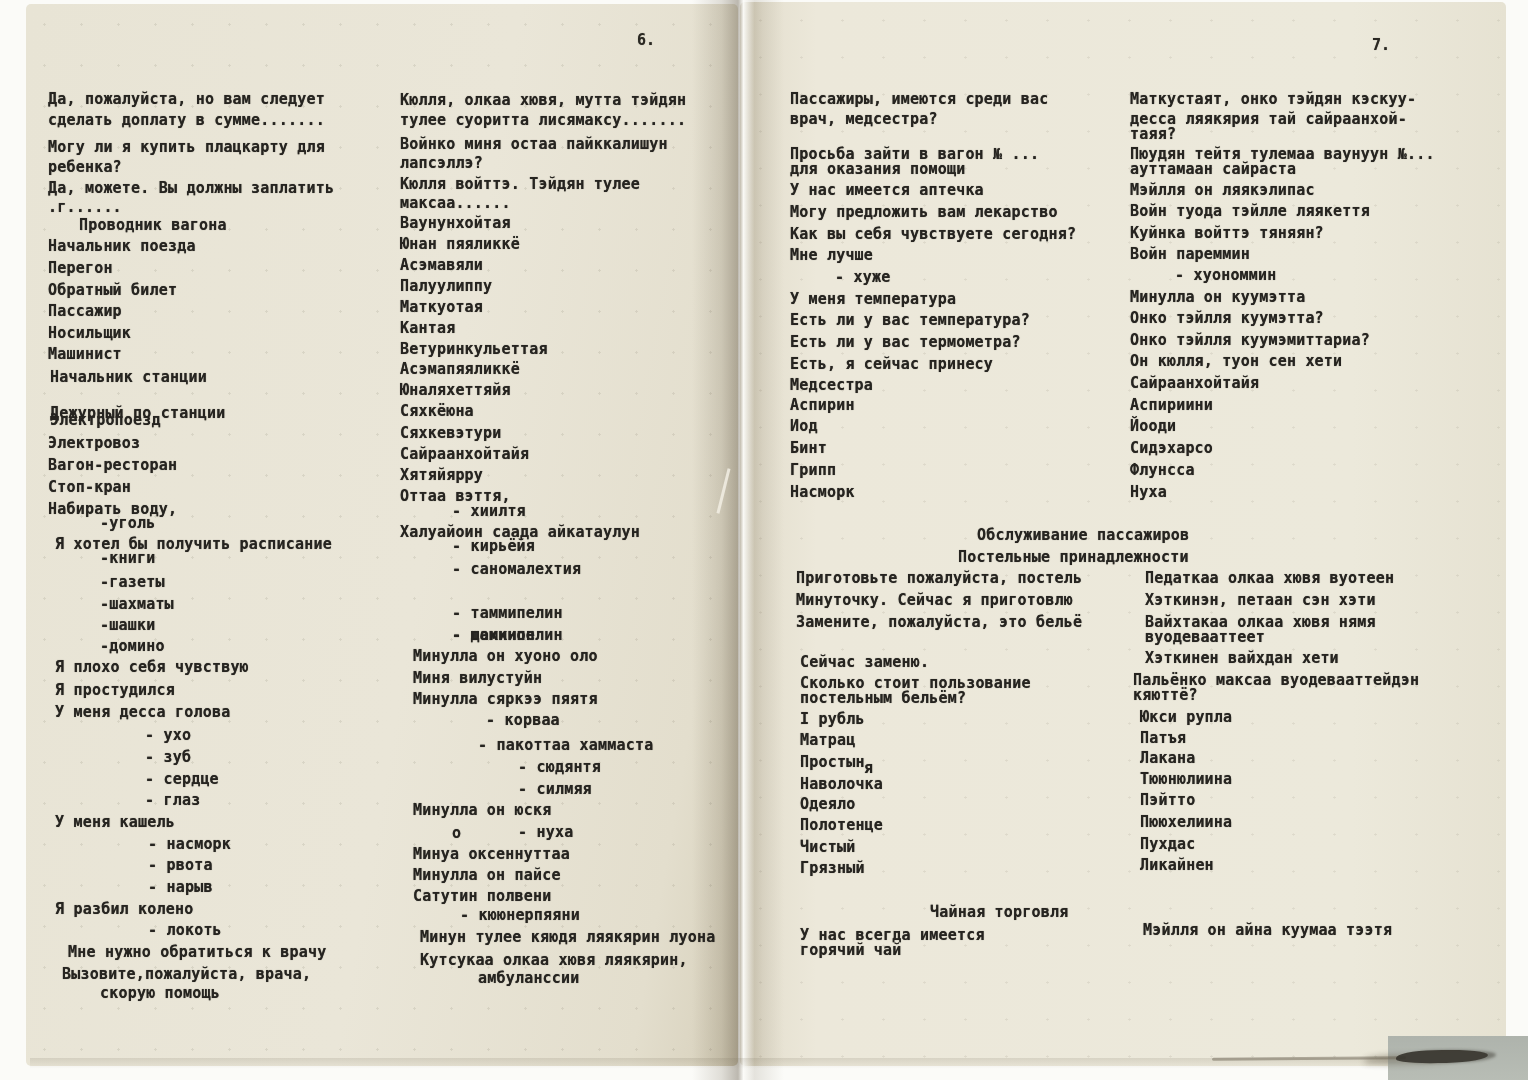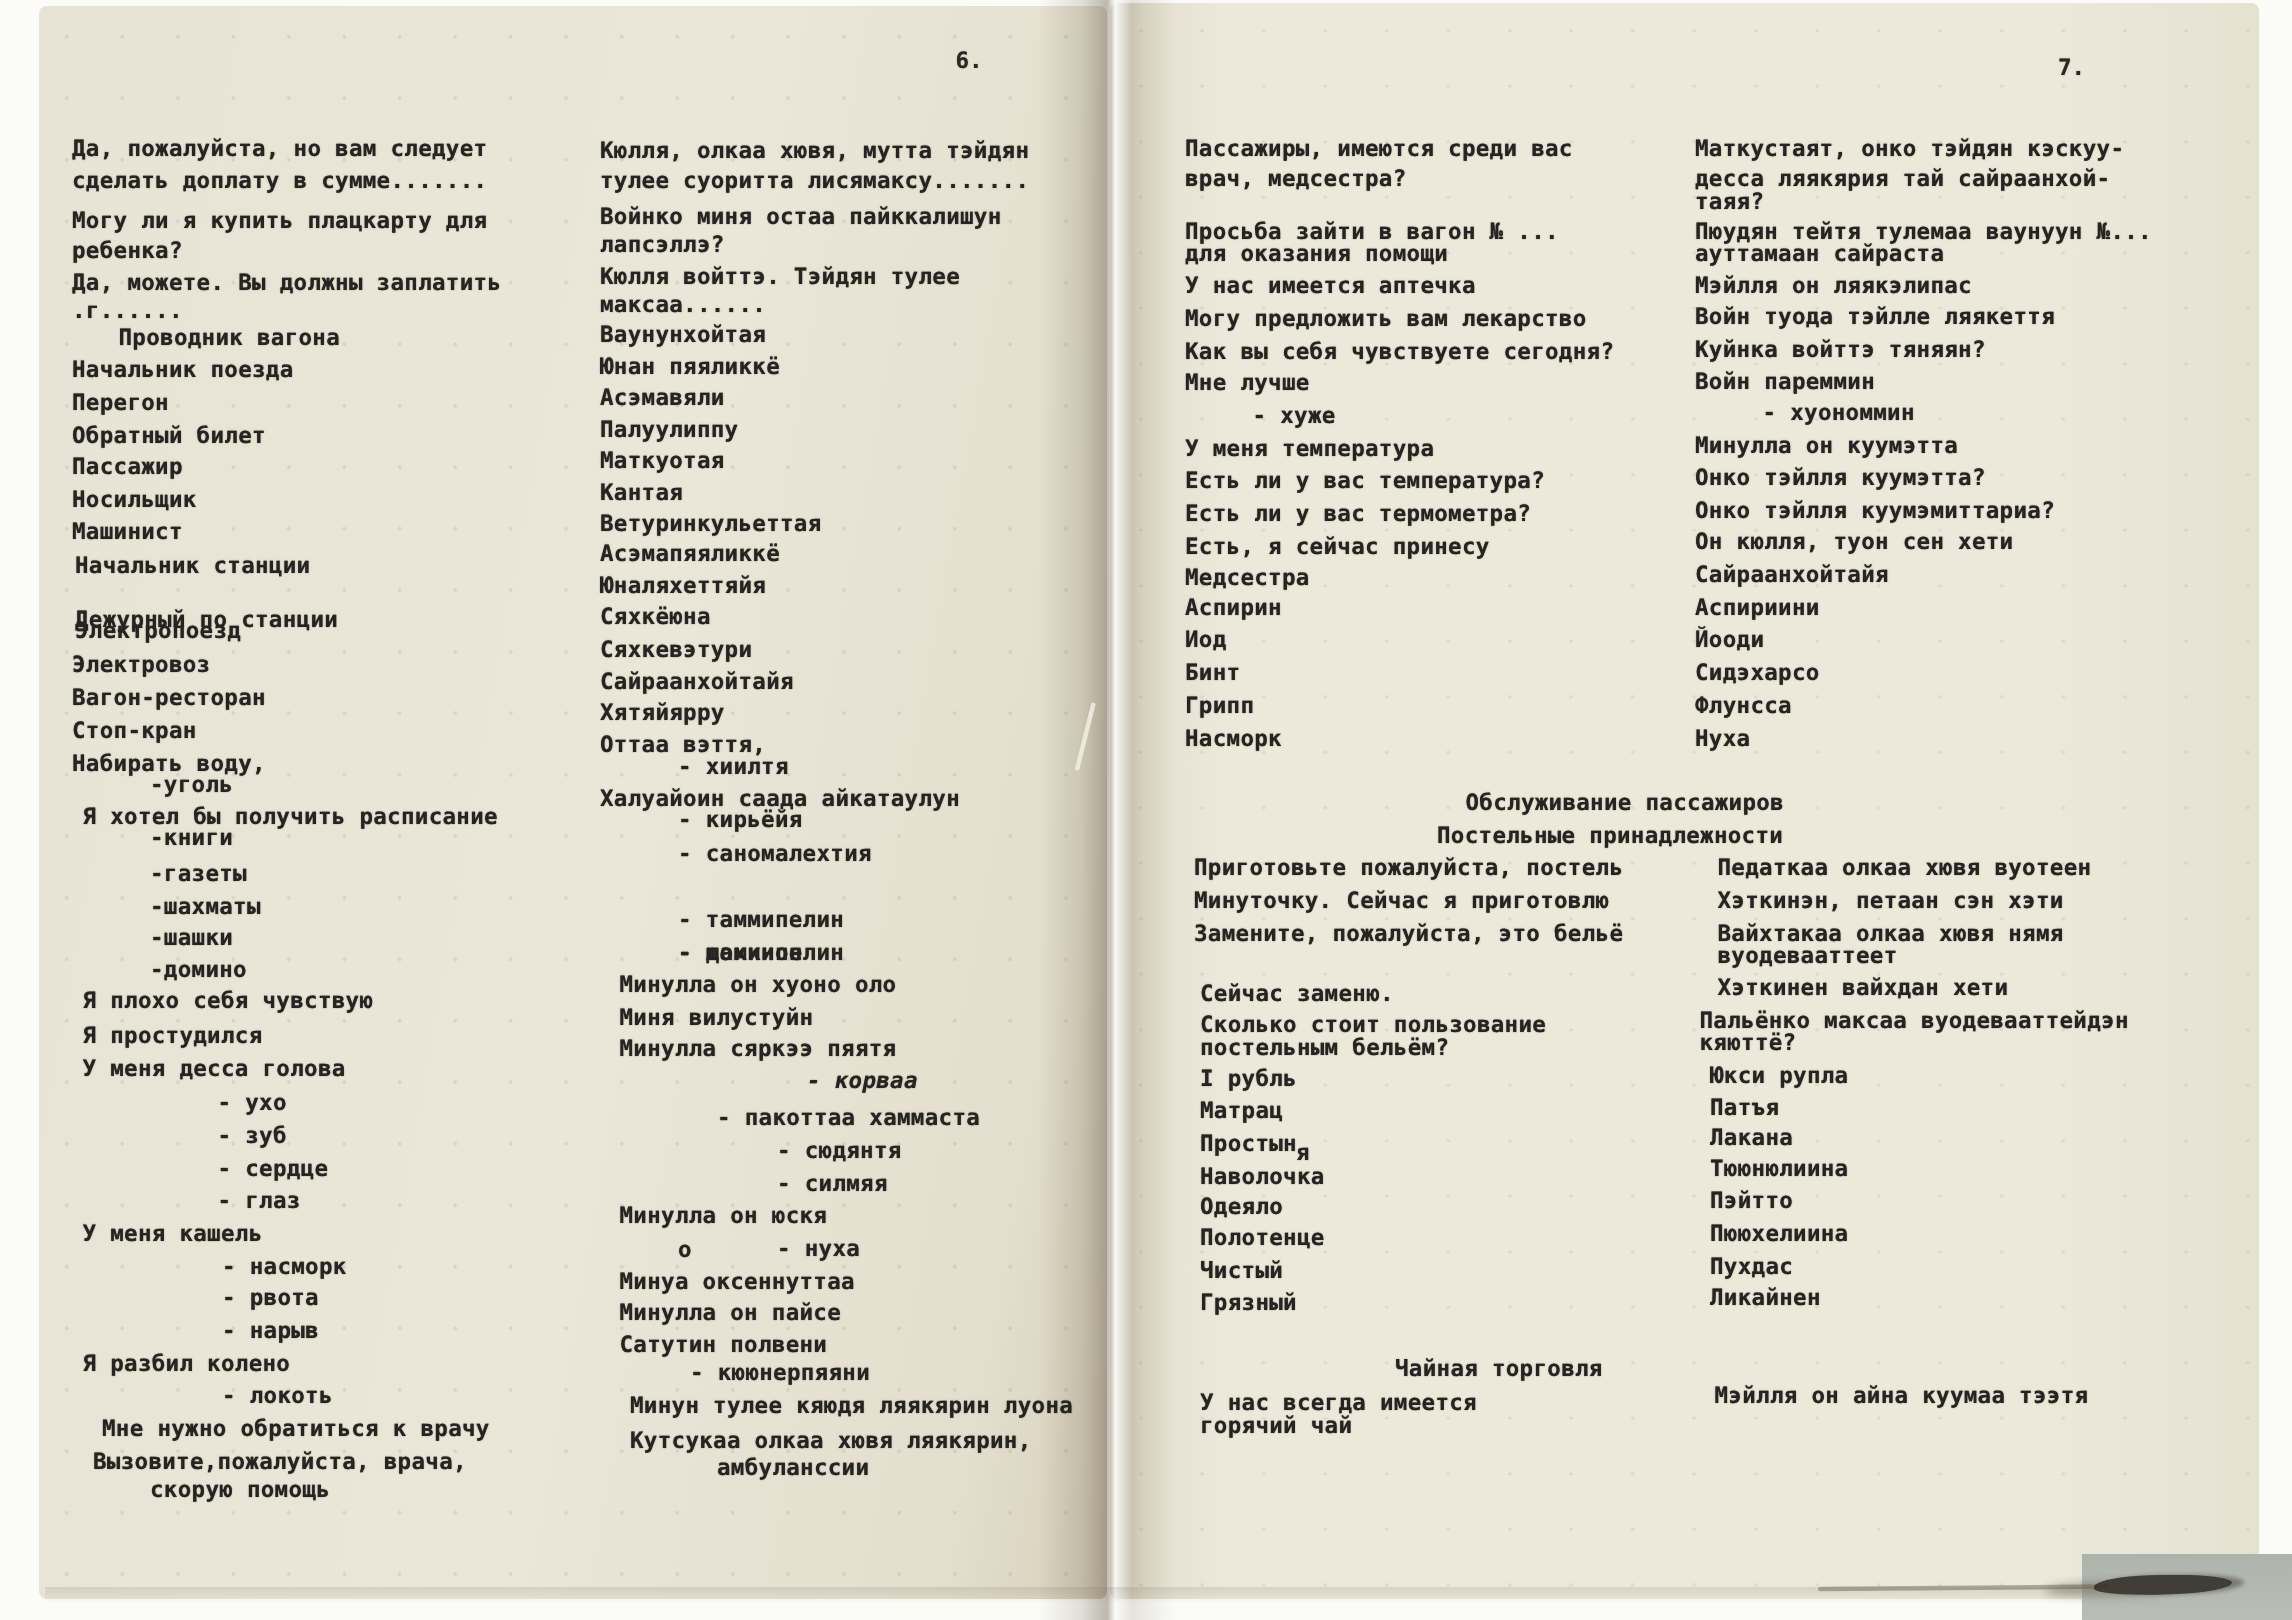--- a/index.html
+++ b/index.html
@@ -157,21 +157,21 @@
       <span class="line" style="left: 452px; top: 504px;">- хиилтя</span>
       <span class="line" style="left: 400px; top: 525px;">Халуайоин саада айкатаулун</span>
       <span class="line" style="left: 452px; top: 539px;">- кирьёйя</span>
       <span class="line" style="left: 452px; top: 562px;">- саномалехтия</span>
       <span class="line" style="left: 452px; top: 584px; margin-top: 44px;">- шаккипелин</span>
       <span class="line" style="left: 452px; top: 606px;">- таммипелин</span>
       <span class="line" style="left: 452px; top: 628px;">- доминон</span>
       <span class="line" style="left: 413px; top: 649px;">Минулла он хуоно оло</span>
       <span class="line" style="left: 413px; top: 671px;">Миня вилустуйн</span>
       <span class="line" style="left: 413px; top: 692px;">Минулла сяркээ пяятя</span>
-      <span class="line" style="left: 538px; top: 713px; font-style: italic;">- корваа</span>
+      <span class="line" style="left: 486px; top: 713px;">- корваа</span>
       <span class="line" style="left: 478px; top: 738px; text-align: right;">- пакоттаа хаммаста</span>
       <span class="line" style="left: 518px; top: 760px;">- сюдянтя</span>
       <span class="line" style="left: 518px; top: 782px;">- силмяя</span>
       <span class="line" style="left: 413px; top: 803px;">Минулла он юскя</span>
       <span class="line" style="left: 452px; top: 826px;">о</span>
       <span class="line" style="left: 518px; top: 825px;">- нуха</span>
       <span class="line" style="left: 413px; top: 847px;">Минуа оксеннуттаа</span>
       <span class="line" style="left: 413px; top: 868px;">Минулла он пайсе</span>
       <span class="line" style="left: 413px; top: 889px;">Сатутин полвени</span>
       <span class="line" style="left: 460px; top: 908px;">- кююнерпяяни</span>

